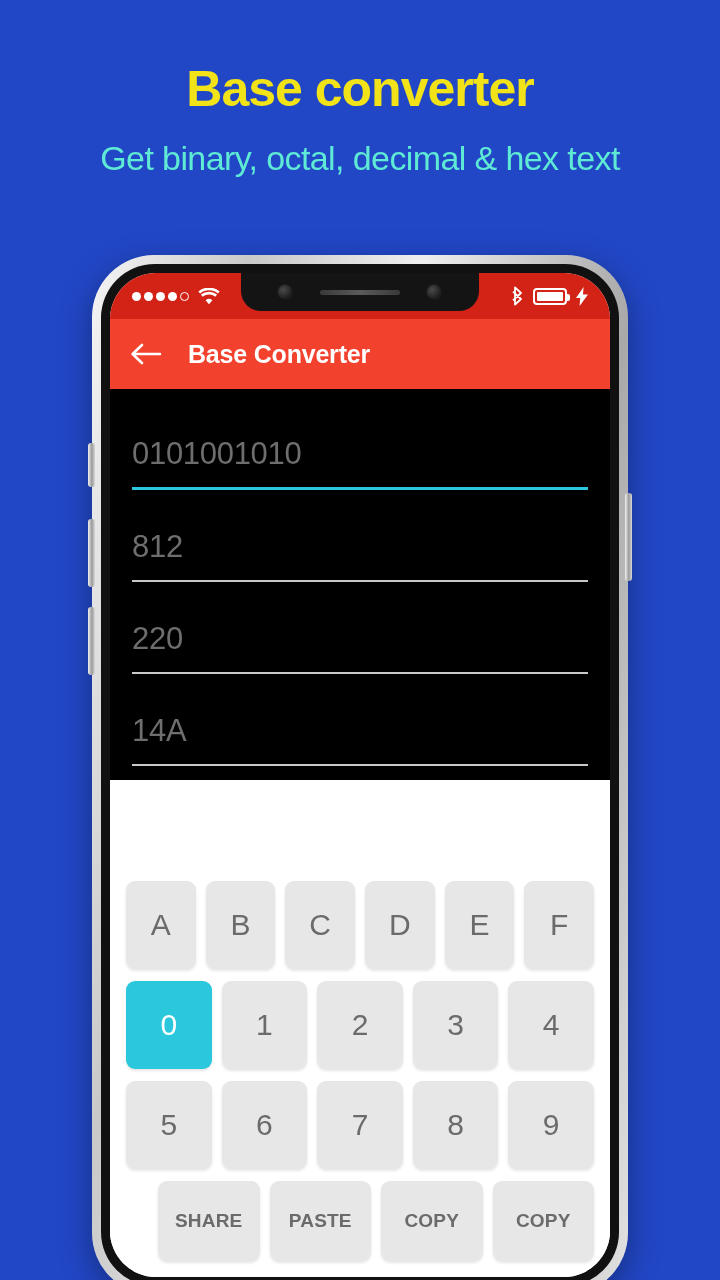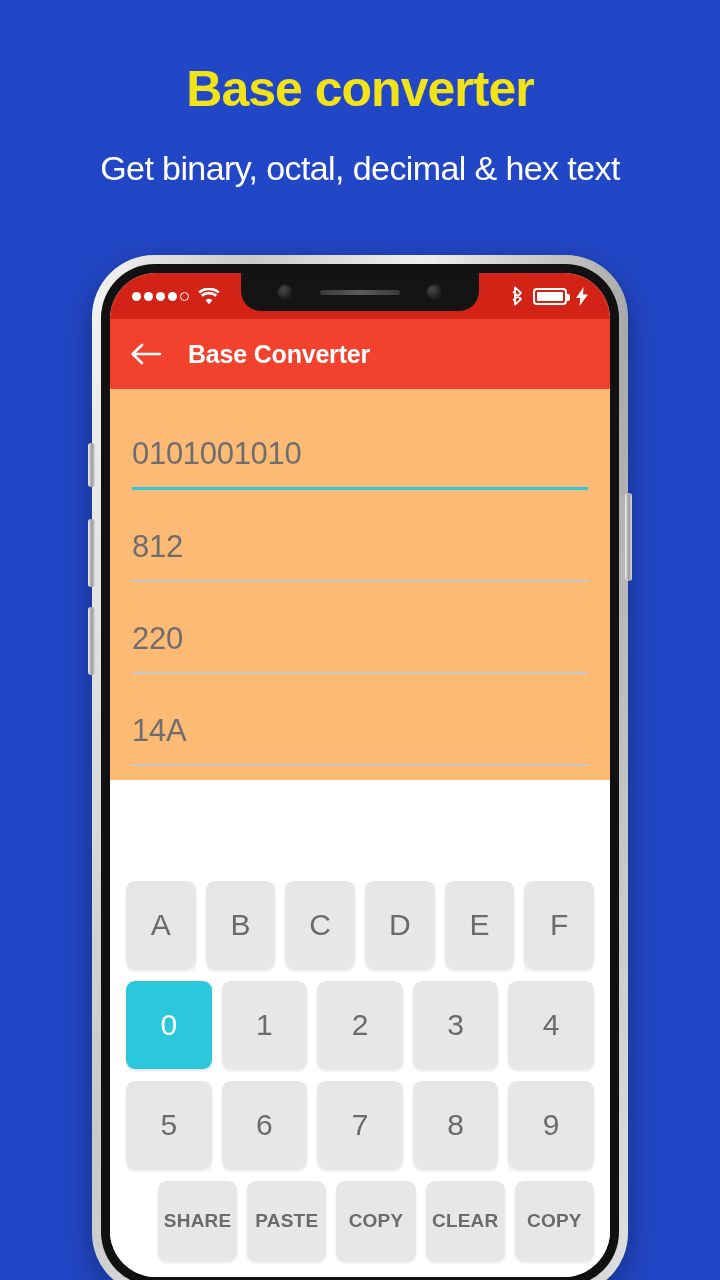--- a/index.html
+++ b/index.html
@@ -26,23 +26,23 @@
     padding-top: 62px;
   }
   .promo-title {
     font-size: 50px;
     font-weight: bold;
     color: #F2E318;
     letter-spacing: -1px;
     line-height: 1.1;
   }
   .promo-subtitle {
-    margin-top: 32px;
+    margin-top: 22px;
     font-size: 34px;
-    color: #ffffff;
+    color: #5eead4;
     letter-spacing: -0.6px;
     font-weight: 400;
   }
 
   
   .phone-wrap {
     position: absolute;
     left: 92px;
     top: 255px;
     width: 536px;
@@ -164,21 +164,21 @@
   .appbar-title {
     color: #ffffff;
     font-size: 25px;
     font-weight: bold;
     letter-spacing: -0.2px;
   }
 
   
   .fields {
     padding: 22px 22px 0 22px;
-    background: #fdba74;
+    background: #000000;
   }
   .field {
     padding-top: 24px;
     padding-bottom: 14px;
   }
   .field-value {
     font-size: 31px;
     color: #6E6E6E;
     line-height: 1.2;
     letter-spacing: -0.3px;
@@ -333,19 +333,18 @@
         <div class="key">5</div>
         <div class="key">6</div>
         <div class="key">7</div>
         <div class="key">8</div>
         <div class="key">9</div>
       </div>
       <div class="key-row fn-row">
         <div class="key fn">SHARE</div>
         <div class="key fn">PASTE</div>
         <div class="key fn">COPY</div>
-        <div class="key fn">CLEAR</div>
         <div class="key fn">COPY</div>
       </div>
     </div>
 
   </div>
 </div>
 
 </body></html>

